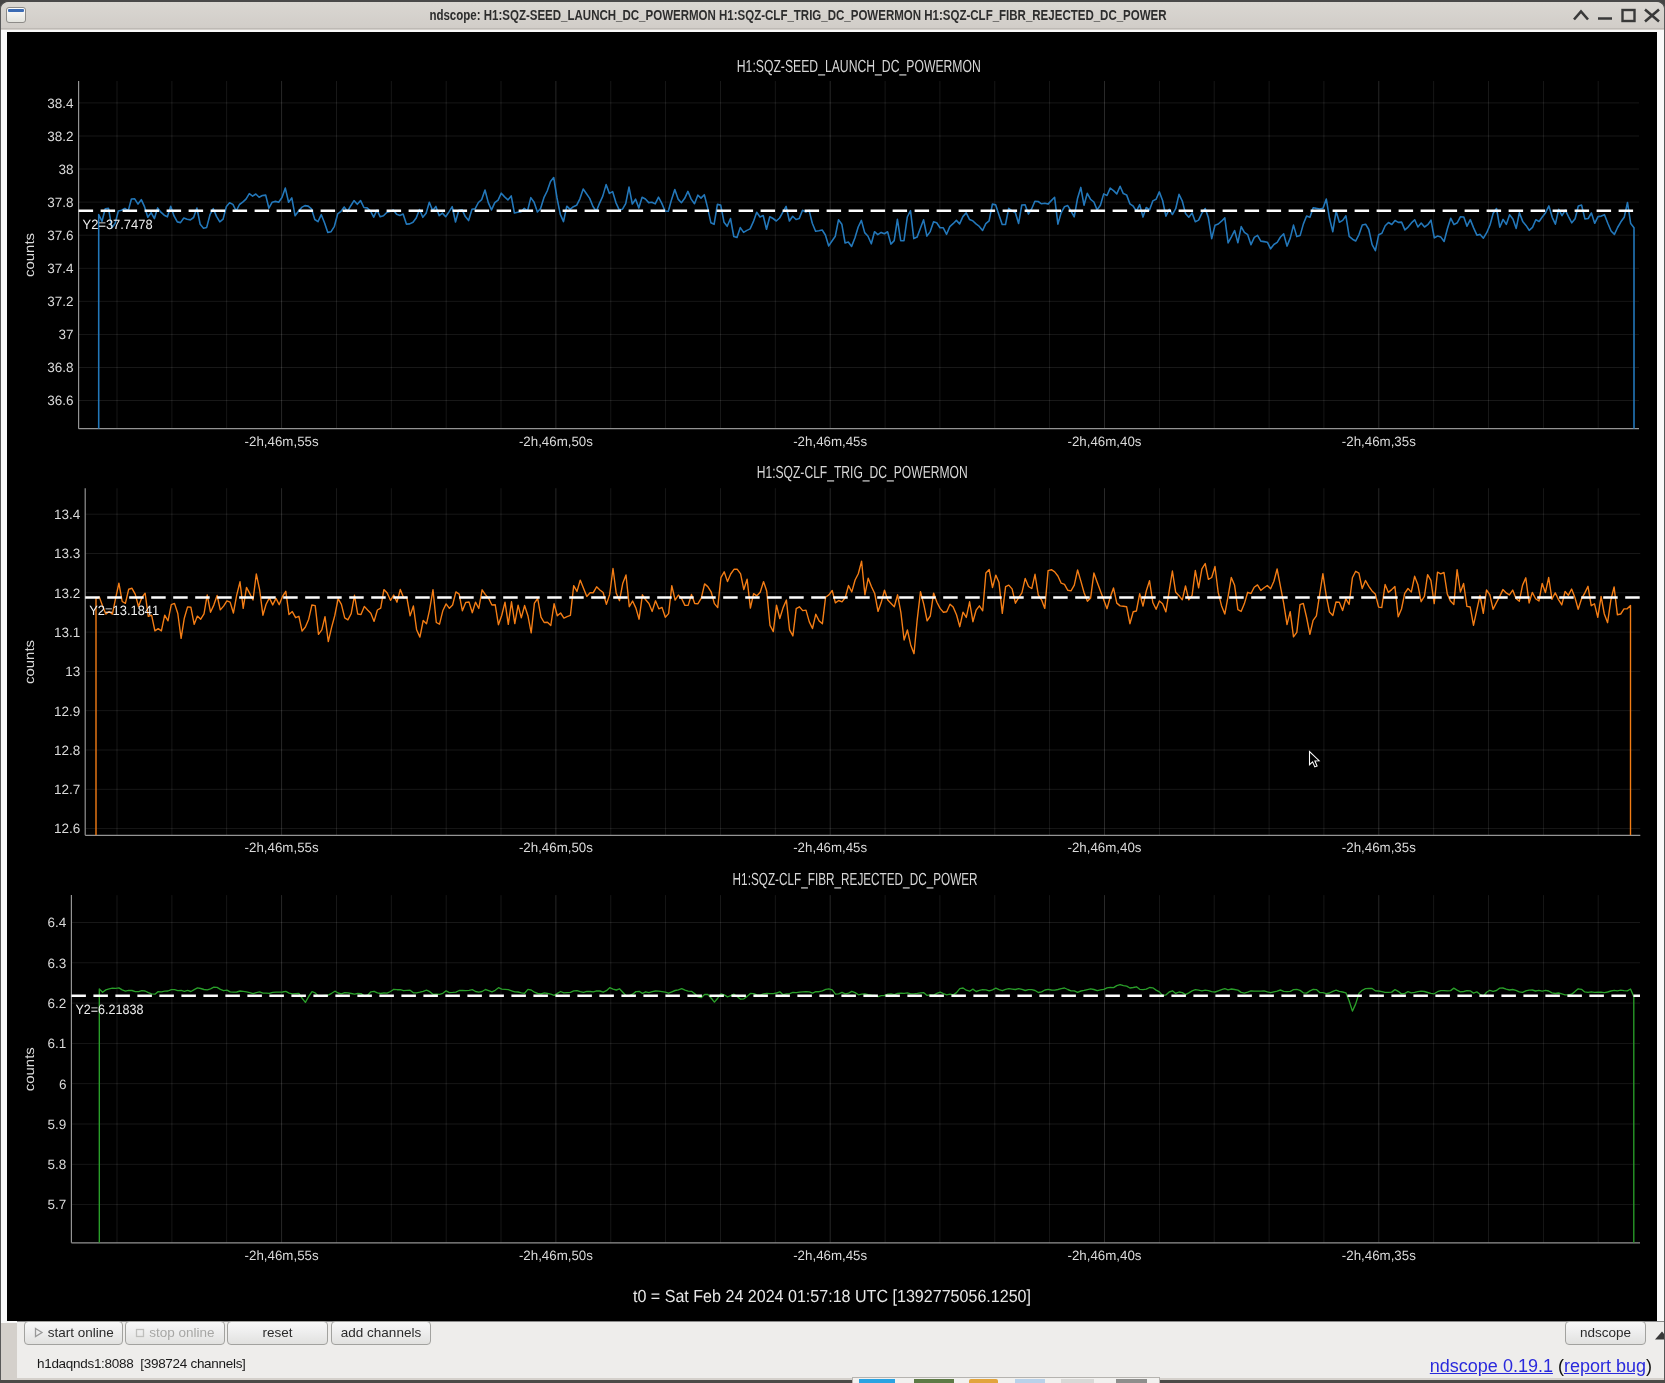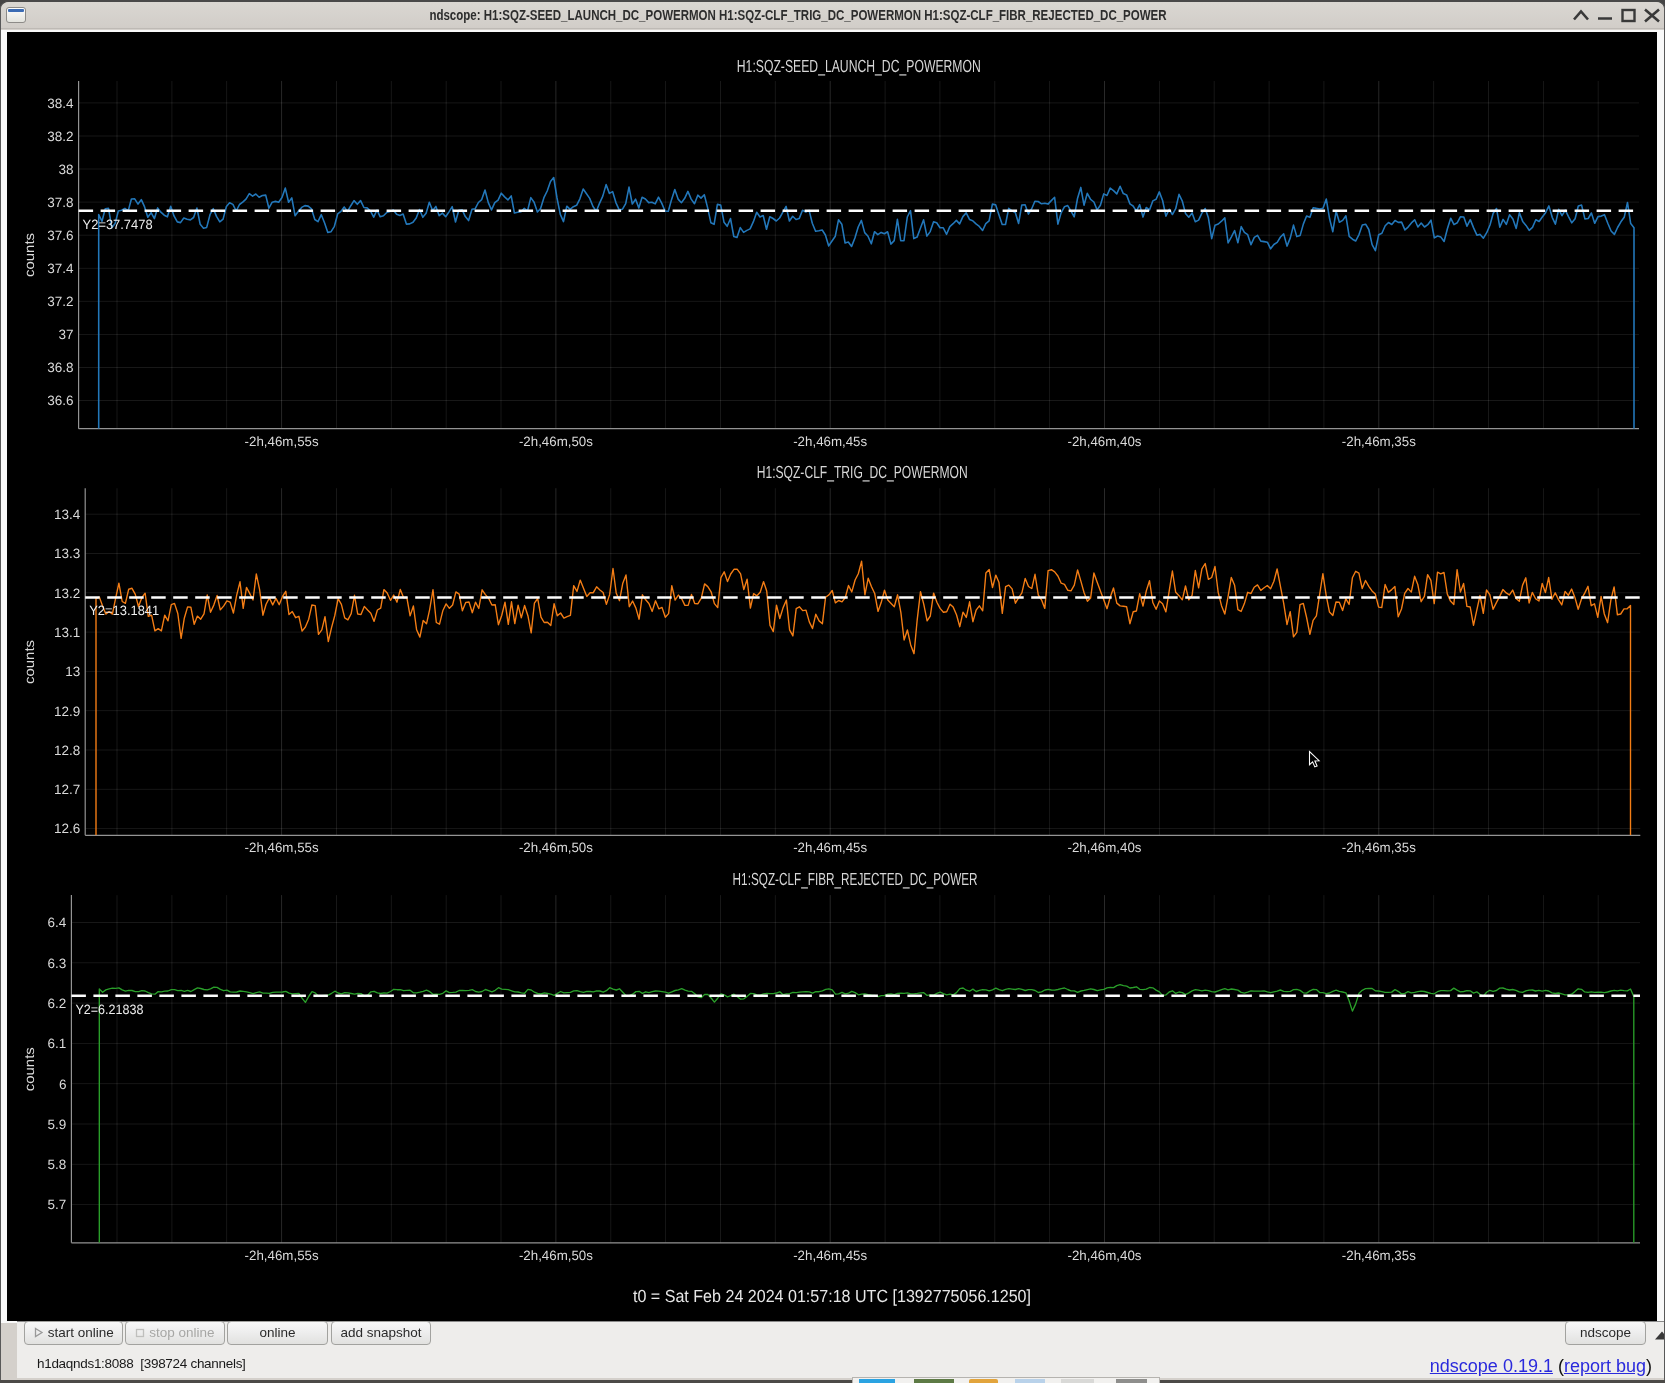--- a/index.html
+++ b/index.html
@@ -245,22 +245,22 @@
 </svg>
     </div>
   </div>
   <div id="controls">
     <div class="btn" style="left:7px; width:99px;"><svg width="11" height="11" style="vertical-align:-1px">
           <path d="M2.5,1.5 L9,5.5 L2.5,9.5 Z" fill="none" stroke="#9a9a9a" stroke-width="1.3"></path>
         </svg> start online</div>
     <div class="btn" style="left:108px; width:100px; color:#a8a8a6;text-align:center;"><svg width="10" height="10" style="vertical-align:-1px">
           <rect x="1.5" y="1.5" width="7" height="7" fill="none" stroke="#c0c0be" stroke-width="1.3"></rect>
         </svg> stop online</div>
-    <div class="btn" style="left:210px; width:101px;">online</div>
-    <div class="btn" style="left:314px; width:100px;">add snapshot</div>
+    <div class="btn" style="left:210px; width:101px;">reset</div>
+    <div class="btn" style="left:314px; width:100px;">add channels</div>
     <div class="btn" style="left:1548px; width:81px;">ndscope</div>
     <svg style="position:absolute; left:1637px; top:8px" width="16" height="11">
         <path d="M1,9.5 L8,1.5 L15,9.5 Z" fill="#3a3a3a"></path>
       </svg>
     <div id="status">h1daqnds1:8088&nbsp; [398724 channels]</div>
     <div id="links"><a>ndscope 0.19.1</a> (<a>report bug</a>)</div>
     <div id="grip"></div>
   </div>
 </div>
 <div id="dock">

